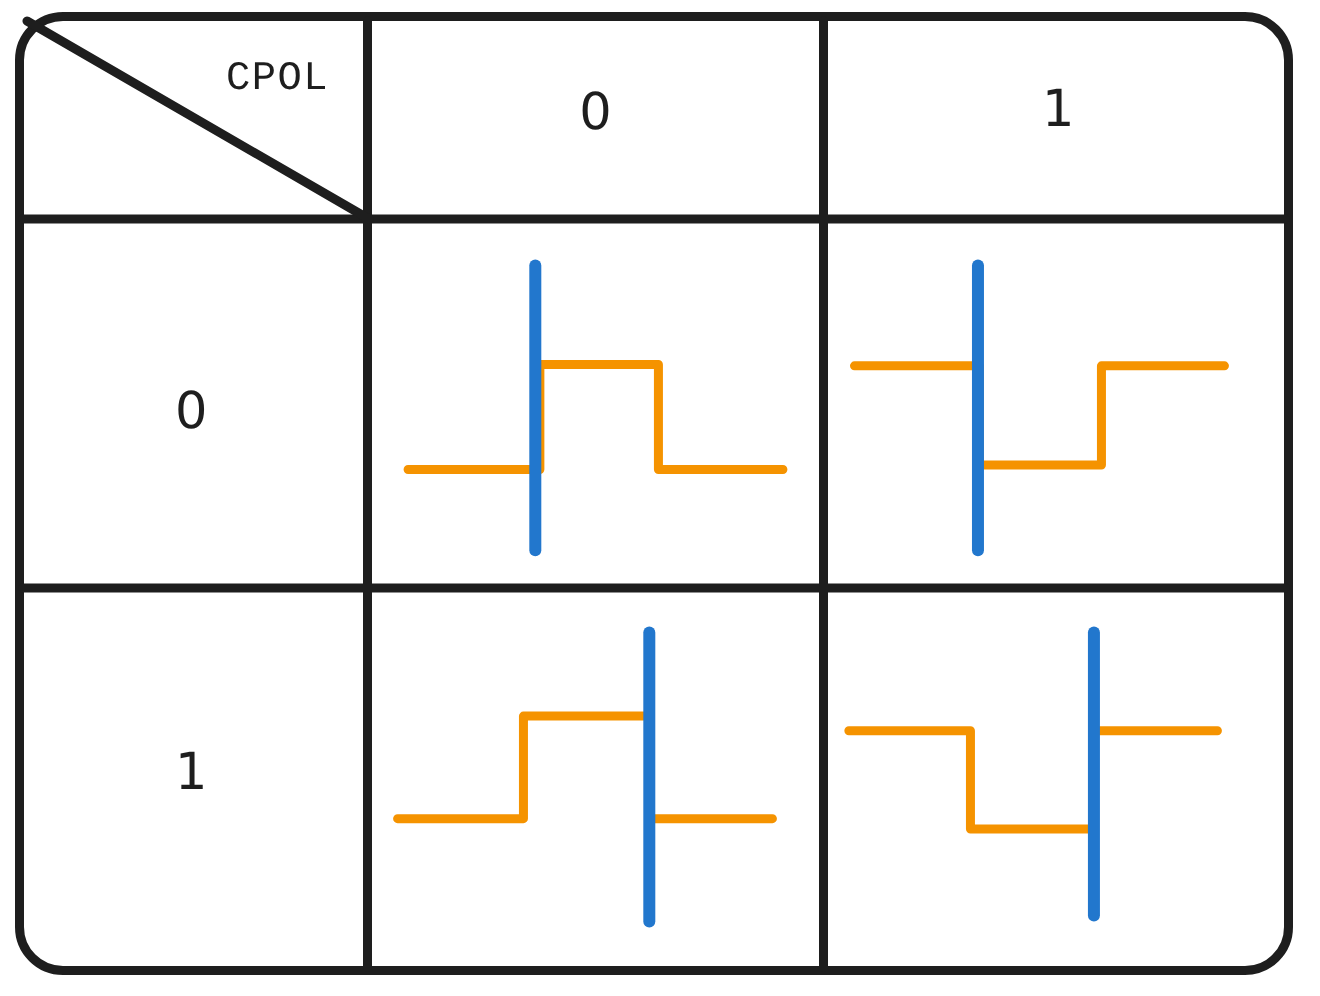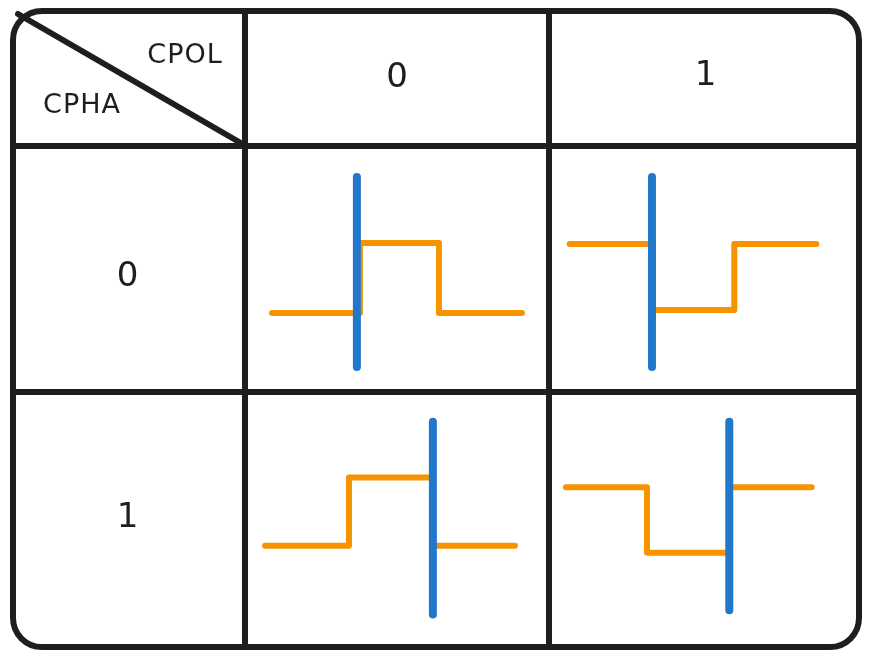--- a/index.html
+++ b/index.html
@@ -21,21 +21,21 @@
   .vline{position:absolute;top:11px;width:6px;height:637px;background:var(--line);border-radius:3px;}
   .v1{left:242px;}
   .v2{left:546px;}
   .hline{position:absolute;left:12px;width:848px;height:6px;background:var(--line);border-radius:3px;}
   .h1{top:143px;}
   .h2{top:389px;}
   .diag{position:absolute;left:0;top:0;pointer-events:none;}
   .diag line{stroke:var(--line);stroke-width:6;stroke-linecap:round;}
   .label{position:absolute;line-height:1;white-space:nowrap;}
   .corner-label{font-size:27px;letter-spacing:1px;width:110px;text-align:center;}
-  .cpol{left:130px;top:40px;}
+  .cpol{left:130px;top:40px;font-family:Liberation Mono, monospace;}
   .cpha{left:27px;top:90px;}
   .hdr{font-size:34px;text-align:center;}
   .c0{left:245px;top:58px;width:304px;}
   .c1{left:549px;top:56px;width:313px;}
   .r0{left:10px;top:257px;width:235px;}
   .r1{left:10px;top:498px;width:235px;}
   .wave{position:absolute;display:block;}
   .wv0{left:245px;top:146px;}
   .wv1{left:549px;top:146px;}
   .wv2{left:245px;top:392px;}
@@ -52,21 +52,20 @@
   <div class="vline v2"></div>
   <div class="hline h1"></div>
   <div class="hline h2"></div>
 
   <svg class="diag" width="880" height="664" viewBox="0 0 880 664">
     <line x1="18" y1="14" x2="246" y2="146"></line>
   </svg>
 
   <div class="label corner-label cpol">CPOL</div>
 
-  <div class="label corner-label cpha">CPHA</div>
 
   <div class="label hdr c0">0</div>
 
   <div class="label hdr c1">1</div>
 
   <div class="label hdr r0">0</div>
 
   <div class="label hdr r1">1</div>
 
   <svg class="wave wv0" width="304" height="246" viewBox="0 0 304 246">

